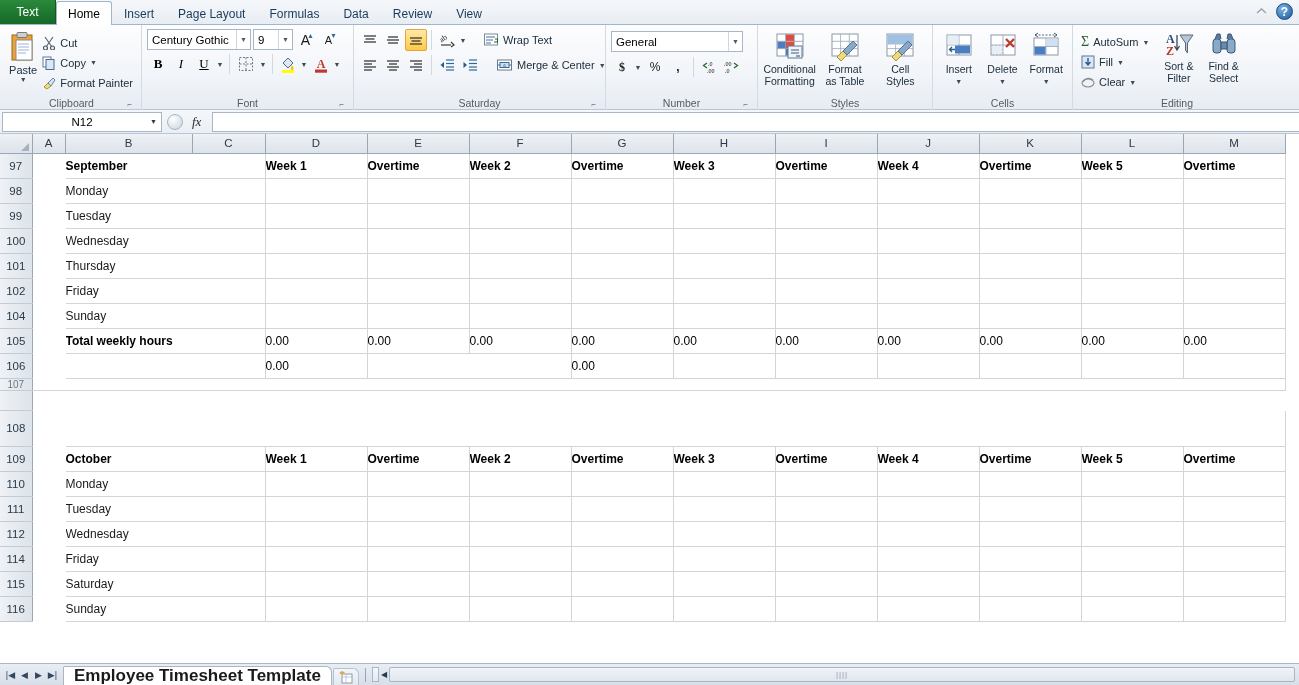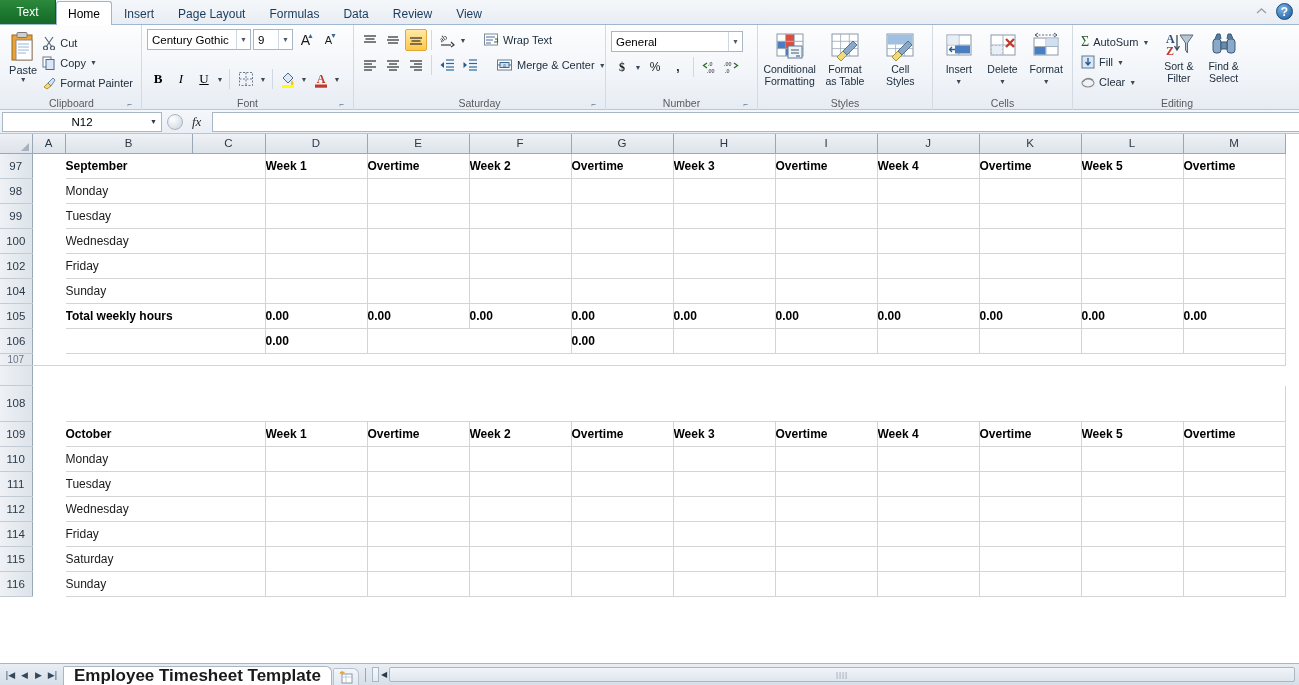--- a/index.html
+++ b/index.html
@@ -95,21 +95,21 @@
   .paste-lbl { font-size: 11px; color: #20303f; margin-top: 1px; }
   .cb-col { display: flex; flex-direction: column; gap: 1px; padding-top: 4px; }
   .cb-item {
     display: flex; align-items: center; gap: 4px;
     font-size: 11px; color: #20303f; height: 19px; padding: 0 3px;
     white-space: nowrap;
   }
   .cb-item svg, .cb-item .gi { flex: none; }
 
   
-  .font-row { display: flex; align-items: center; gap: 2px; margin-bottom: 18px; }
+  .font-row { display: flex; align-items: center; gap: 2px; margin-bottom: 3px; }
   .combo {
     height: 21px; border: 1px solid #a9b6c6; background: #fff;
     display: flex; align-items: center; font-size: 11.5px;
     color: #000; padding-left: 4px; position: relative;
   }
   .combo .arrow {
     width: 14px; height: 19px; display: flex; align-items: center;
     justify-content: center; margin-left: auto; color: #4a5a6a; font-size: 7px;
     border-left: 1px solid #cfd8e2;
   }
@@ -223,21 +223,21 @@
     white-space: nowrap;
   }
   td.blank-a { background: #fff; border-right: 1px solid #fff; border-bottom: 1px solid #fff; }
 
   
   .f-green { background: #92d050; font-weight: bold; color: #000; }
   .f-yellow { background: #ffffcc; }
   .f-cream { background: #fdfcf3; }
   .f-white { background: #fff; }
   .f-gray { background: #969696; color: #fff; font-weight: bold; }
-  .f-lgray { background: #ebebeb; font-weight: bold; color: #000; }
+  .f-lgray { background: #ebebeb; font-weight: normal; color: #000; }
   .f-banner { background: #969696; }
   .bold { font-weight: bold; }
   .mon { font-size: 15px; font-weight: bold; }
   .banner-big { font-size: 19px; font-weight: bold; color: #fff; letter-spacing: -0.2px; }
   .banner-sub { font-size: 15px; color: #fff; font-weight: normal; }
   .day { font-size: 12.5px; color: #1a1a1a; }
 
   
   .r107 { height: 7px; }
   .r107 td { border-bottom: 1px solid #d4d4d4; }
@@ -873,20 +873,35 @@
         <td class="c f-white"></td>
         <td class="c f-cream"></td>
         <td class="c f-white"></td>
         <td class="c f-cream"></td>
         <td class="c f-white"></td>
         <td class="c f-cream"></td>
         <td class="c f-white"></td>
         <td class="c f-cream"></td>
       </tr>
       <tr style="height:25px">
+        <th class="rowhead">101</th>
+        <td class="c blank-a"></td>
+        <td class="c f-yellow day" colspan="2">Thursday</td>
+        <td class="c f-white"></td>
+        <td class="c f-cream"></td>
+        <td class="c f-white"></td>
+        <td class="c f-cream"></td>
+        <td class="c f-white"></td>
+        <td class="c f-cream"></td>
+        <td class="c f-white"></td>
+        <td class="c f-cream"></td>
+        <td class="c f-white"></td>
+        <td class="c f-cream"></td>
+      </tr>
+      <tr style="height:25px">
         <th class="rowhead">102</th>
         <td class="c blank-a"></td>
         <td class="c f-yellow day" colspan="2">Friday</td>
         <td class="c f-white"></td>
         <td class="c f-cream"></td>
         <td class="c f-white"></td>
         <td class="c f-cream"></td>
         <td class="c f-white"></td>
         <td class="c f-cream"></td>
         <td class="c f-white"></td>

